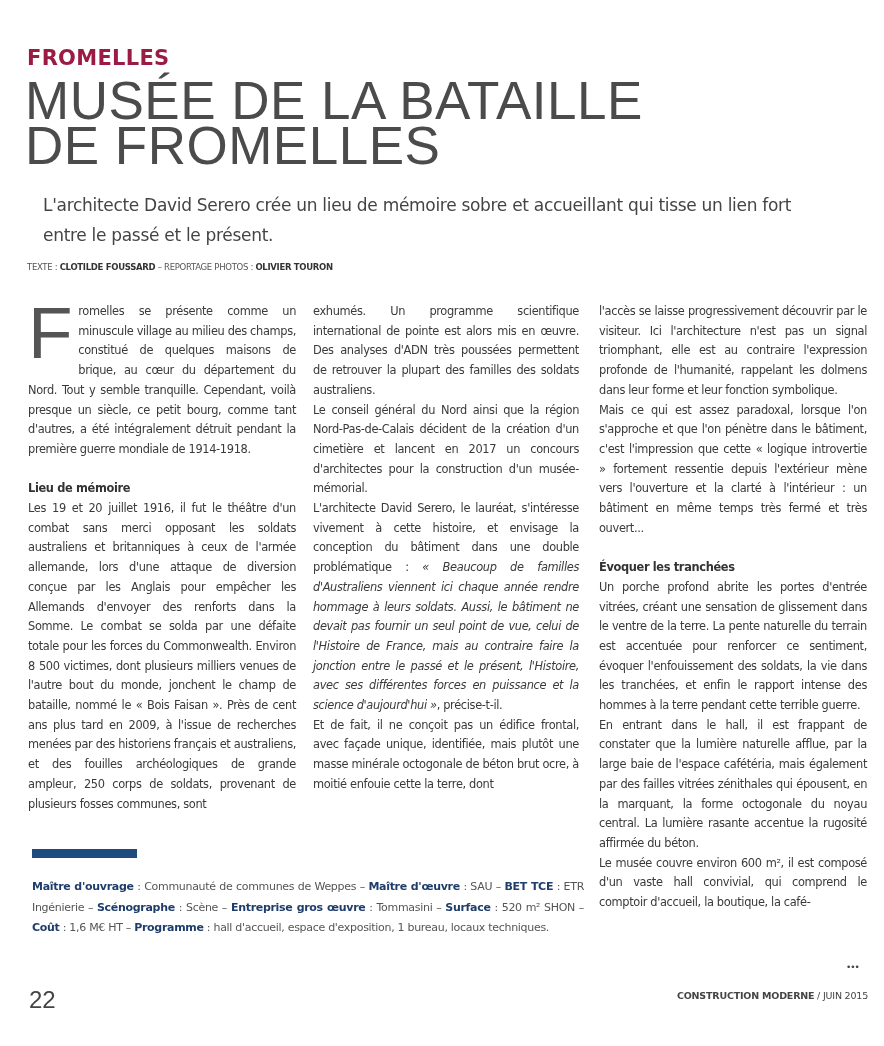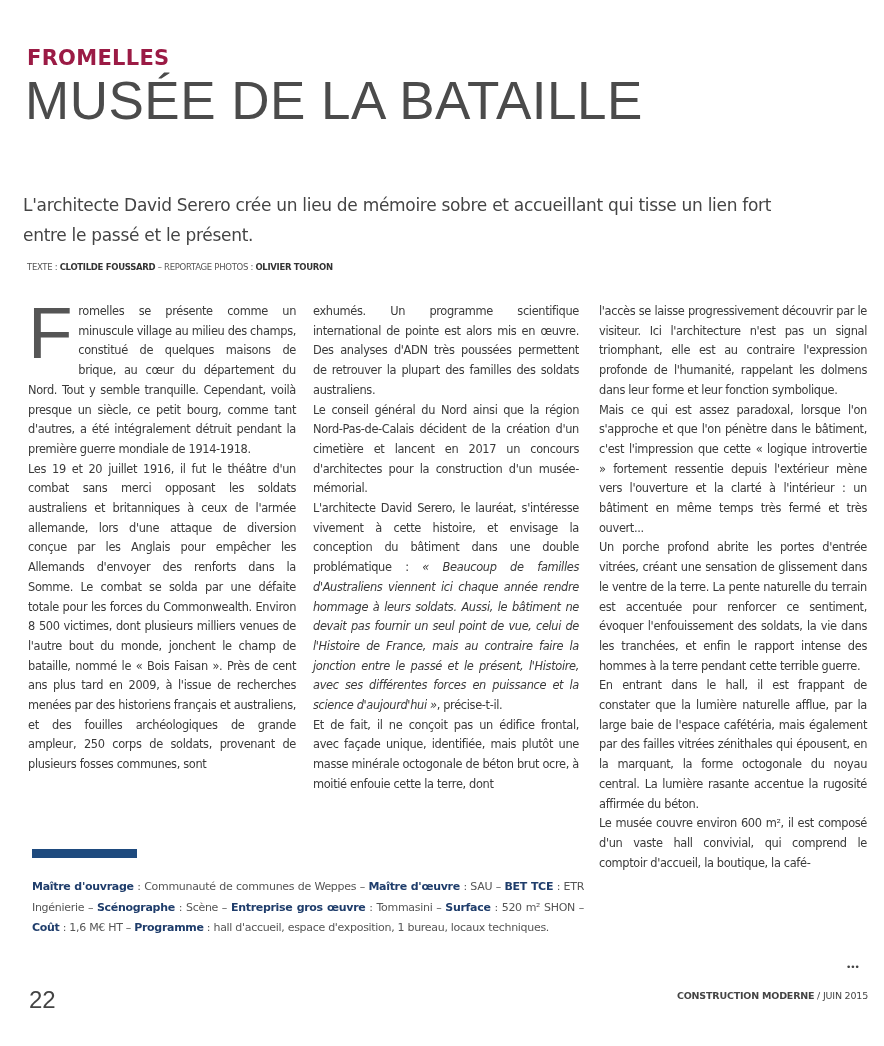--- a/index.html
+++ b/index.html
@@ -1,20 +1,20 @@
 <!DOCTYPE html>
 <html><head>
 <meta charset="utf-8">
 <style>
   html, body { margin: 0; padding: 0; background: #ffffff; }
   body { width: 884px; height: 1046px; position: relative; overflow: hidden; font-family: "DejaVu Sans", sans-serif; color: #3a3a3a; }
   .kicker { position: absolute; left: 27px; top: 46px; font-family: "DejaVu Sans", sans-serif; font-weight: bold; font-size: 21px; letter-spacing: 0.3px; color: #9b1b45; }
   .title { position: absolute; left: 25px; top: 78px; font-family: "Liberation Sans", sans-serif; font-weight: normal; font-size: 53px; line-height: 45px; color: #4b4b4b; letter-spacing: 0.5px; }
   .title span { display: block; }
-  .lede { position: absolute; left: 23px; top: 190px; width: 760px; font-family: "DejaVu Sans", sans-serif; font-size: 17px; line-height: 30px; color: #444; letter-spacing: -0.3px; }
+  .lede { position: absolute; left: 43px; top: 190px; width: 760px; font-family: "DejaVu Sans", sans-serif; font-size: 17px; line-height: 30px; color: #444; letter-spacing: -0.3px; }
   .credits { position: absolute; left: 27px; top: 262px; font-family: "DejaVu Sans", sans-serif; font-size: 8.5px; color: #555; letter-spacing: -0.3px; }
   .credits b { color: #333; }
   .col { position: absolute; top: 302px; font-family: "DejaVu Sans", sans-serif; font-size: 11.4px; line-height: 19.7px; color: #3a3a3a; text-align: justify; letter-spacing: -0.35px; }
   .col p { margin: 0; }
   .col1 { left: 28px; width: 268px; }
   .col2 { left: 313px; width: 266px; top: 302px; }
   .col3 { left: 599px; width: 268px; top: 302px; }
   .dropcap { float: left; font-family: "Liberation Sans", sans-serif; font-size: 73px; line-height: 58px; color: #555; margin: 2px 6px 0 0; height: 58px; }
   .subhead { font-weight: bold; color: #333; margin-top: 19.7px !important; }
   .it { font-style: italic; }
@@ -26,47 +26,50 @@
   .footer { position: absolute; right: 16px; top: 990px; font-family: "DejaVu Sans", sans-serif; font-size: 9.5px; color: #444; letter-spacing: -0.2px; }
   .footer b { font-weight: bold; text-align: right; }
 </style>
 </head>
 <body>
 
 <div class="kicker">FROMELLES</div>
 
 <h1 class="title" style="margin:0;">
   <span>MUSÉE DE LA BATAILLE</span>
+  <span>DE FROMELLES</span>
 </h1>
 
 <div class="lede">L'architecte David Serero crée un lieu de mémoire sobre et accueillant qui tisse un lien fort entre le passé et le présent.</div>
 
 <div class="credits">
   <span>TEXTE : </span><b>CLOTILDE FOUSSARD</b><span> – </span><span>REPORTAGE PHOTOS : </span><b>OLIVIER TOURON</b>
 </div>
 
 <div class="col col1">
   <p>
     <span class="dropcap">F</span><span>romelles se présente comme un minuscule village au milieu des champs, constitué de quelques maisons de brique, au cœur du département du Nord. Tout y semble tranquille. Cependant, voilà presque un siècle, ce petit bourg, comme tant d'autres, a été intégralement détruit pendant la première guerre mondiale de 1914-1918.</span>
   </p>
+  <p class="subhead">Lieu de mémoire</p>
   <p>Les 19 et 20 juillet 1916, il fut le théâtre d'un combat sans merci opposant les soldats australiens et britanniques à ceux de l'armée allemande, lors d'une attaque de diversion conçue par les Anglais pour empêcher les Allemands d'envoyer des renforts dans la Somme. Le combat se solda par une défaite totale pour les forces du Commonwealth. Environ 8 500 victimes, dont plusieurs milliers venues de l'autre bout du monde, jonchent le champ de bataille, nommé le « Bois Faisan ». Près de cent ans plus tard en 2009, à l'issue de recherches menées par des historiens français et australiens, et des fouilles archéologiques de grande ampleur, 250 corps de soldats, provenant de plusieurs fosses communes, sont</p>
 </div>
 
 <div class="col col2">
   <p>exhumés. Un programme scientifique international de pointe est alors mis en œuvre. Des analyses d'ADN très poussées permettent de retrouver la plupart des familles des soldats australiens.</p>
   <p>Le conseil général du Nord ainsi que la région Nord-Pas-de-Calais décident de la création d'un cimetière et lancent en 2017 un concours d'architectes pour la construction d'un musée-mémorial.</p>
   <p>
     <span>L'architecte David Serero, le lauréat, s'intéresse vivement à cette histoire, et envisage la conception du bâtiment dans une double problématique : </span><span class="it">« Beaucoup de familles d'Australiens viennent ici chaque année rendre hommage à leurs soldats. Aussi, le bâtiment ne devait pas fournir un seul point de vue, celui de l'Histoire de France, mais au contraire faire la jonction entre le passé et le présent, l'Histoire, avec ses différentes forces en puissance et la science d'aujourd'hui »</span><span>, précise-t-il.</span>
   </p>
   <p>Et de fait, il ne conçoit pas un édifice frontal, avec façade unique, identifiée, mais plutôt une masse minérale octogonale de béton brut ocre, à moitié enfouie cette la terre, dont</p>
 </div>
 
 <div class="col col3">
   <p>l'accès se laisse progressivement découvrir par le visiteur. Ici l'architecture n'est pas un signal triomphant, elle est au contraire l'expression profonde de l'humanité, rappelant les dolmens dans leur forme et leur fonction symbolique.</p>
   <p>Mais ce qui est assez paradoxal, lorsque l'on s'approche et que l'on pénètre dans le bâtiment, c'est l'impression que cette « logique introvertie » fortement ressentie depuis l'extérieur mène vers l'ouverture et la clarté à l'intérieur : un bâtiment en même temps très fermé et très ouvert...</p>
+  <p class="subhead">Évoquer les tranchées</p>
   <p>Un porche profond abrite les portes d'entrée vitrées, créant une sensation de glissement dans le ventre de la terre. La pente naturelle du terrain est accentuée pour renforcer ce sentiment, évoquer l'enfouissement des soldats, la vie dans les tranchées, et enfin le rapport intense des hommes à la terre pendant cette terrible guerre.</p>
   <p>En entrant dans le hall, il est frappant de constater que la lumière naturelle afflue, par la large baie de l'espace cafétéria, mais également par des failles vitrées zénithales qui épousent, en la marquant, la forme octogonale du noyau central. La lumière rasante accentue la rugosité affirmée du béton.</p>
   <p>Le musée couvre environ 600 m², il est composé d'un vaste hall convivial, qui comprend le comptoir d'accueil, la boutique, la café-</p>
 </div>
 
 <div class="endmark">•••</div>
 
 <div class="rule"></div>
 
 <div class="factbox">

